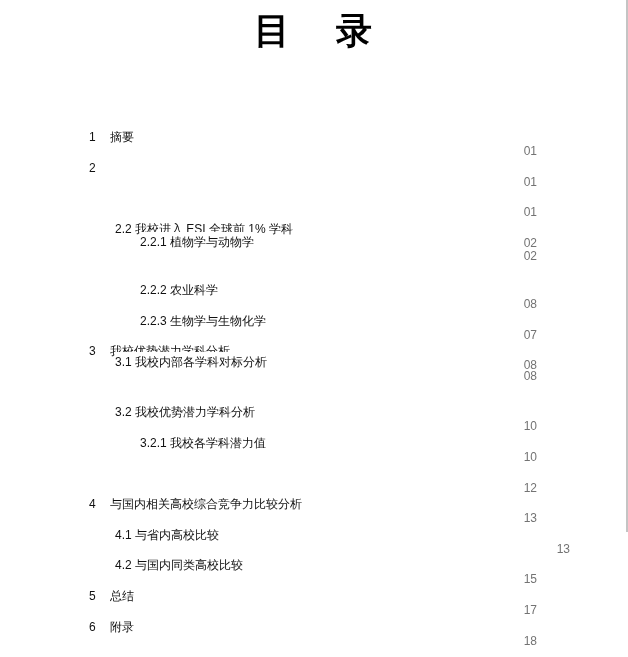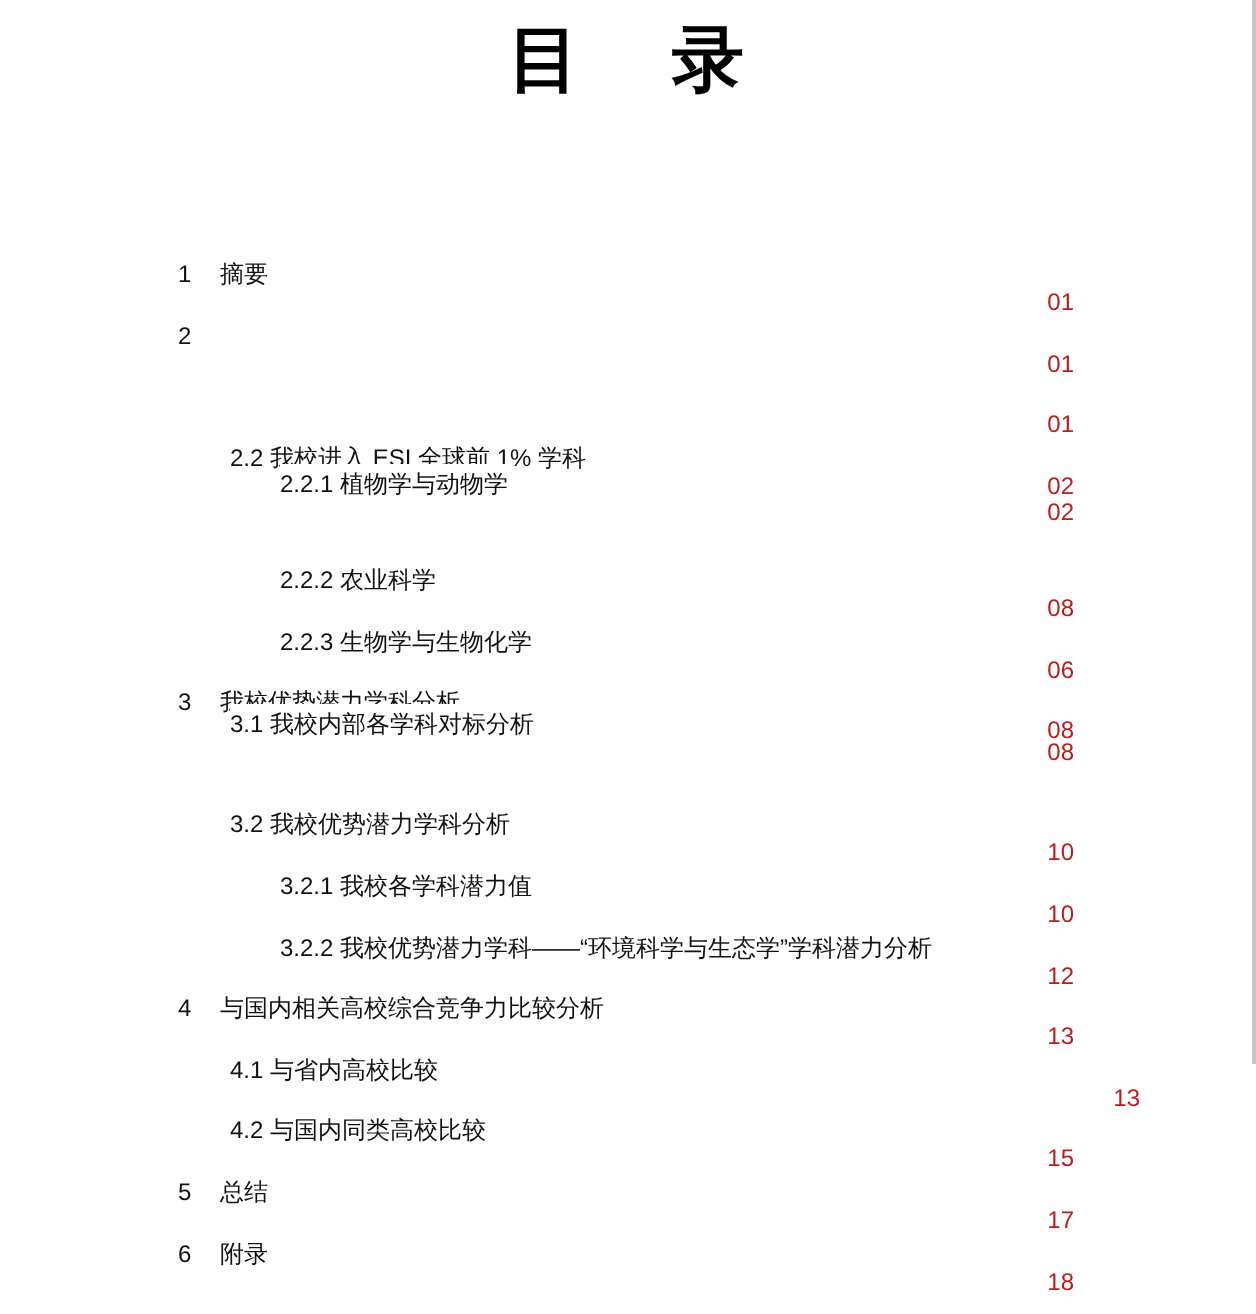--- a/index.html
+++ b/index.html
@@ -84,21 +84,21 @@
       height: 20px;
       background-image: radial-gradient(circle, #333 0.7px, transparent 0.9px);
       background-size: 4px 20px;
       background-position: 0 11px;
       background-repeat: repeat-x;
       margin: 0 1px;
       min-width: 6px;
     }
     .row .page-num {
       font-size: 12px;
-      color: #b91c1c;
+      color: #737373;
       white-space: nowrap;
       margin-top: 28px;
     }
     .lvl1 .entry { left: 110px; }
     .lvl2 .entry { left: 115px; }
     .lvl3 .entry { left: 140px; }
     .gap-before .leader { margin-left: 10px; }
   </style>
 </head>
 <body>
@@ -153,21 +153,21 @@
         <span class="label">2.2.2 农业科学</span>
         <span class="leader"></span>
         <span class="page-num">08</span>
       </div>
     </div>
 
     <div class="row lvl3" style="top:311px;">
       <div class="entry">
         <span class="label">2.2.3 生物学与生物化学</span>
         <span class="leader"></span>
-        <span class="page-num">06</span>
+        <span class="page-num">07</span>
       </div>
     </div>
 
     <div class="row lvl1" style="top:341px;">
       <span class="num">3</span>
       <div class="entry">
         <span class="label">我校优势潜力学科分析</span>
         <span class="leader"></span>
         <span class="page-num">08</span>
       </div>
@@ -192,21 +192,20 @@
     <div class="row lvl3" style="top:433px;">
       <div class="entry">
         <span class="label">3.2.1 我校各学科潜力值</span>
         <span class="leader"></span>
         <span class="page-num">10</span>
       </div>
     </div>
 
     <div class="row lvl3" style="top:464px;">
       <div class="entry">
-        <span class="label">3.2.2  我校优势潜力学科——“环境科学与生态学”学科潜力分析</span>
         <span class="leader" style="margin-left:6px;"></span>
         <span class="page-num">12</span>
       </div>
     </div>
 
     <div class="row lvl1" style="top:494px;">
       <span class="num">4</span>
       <div class="entry">
         <span class="label">与国内相关高校综合竞争力比较分析</span>
         <span class="leader" style="margin-left:14px;"></span>

